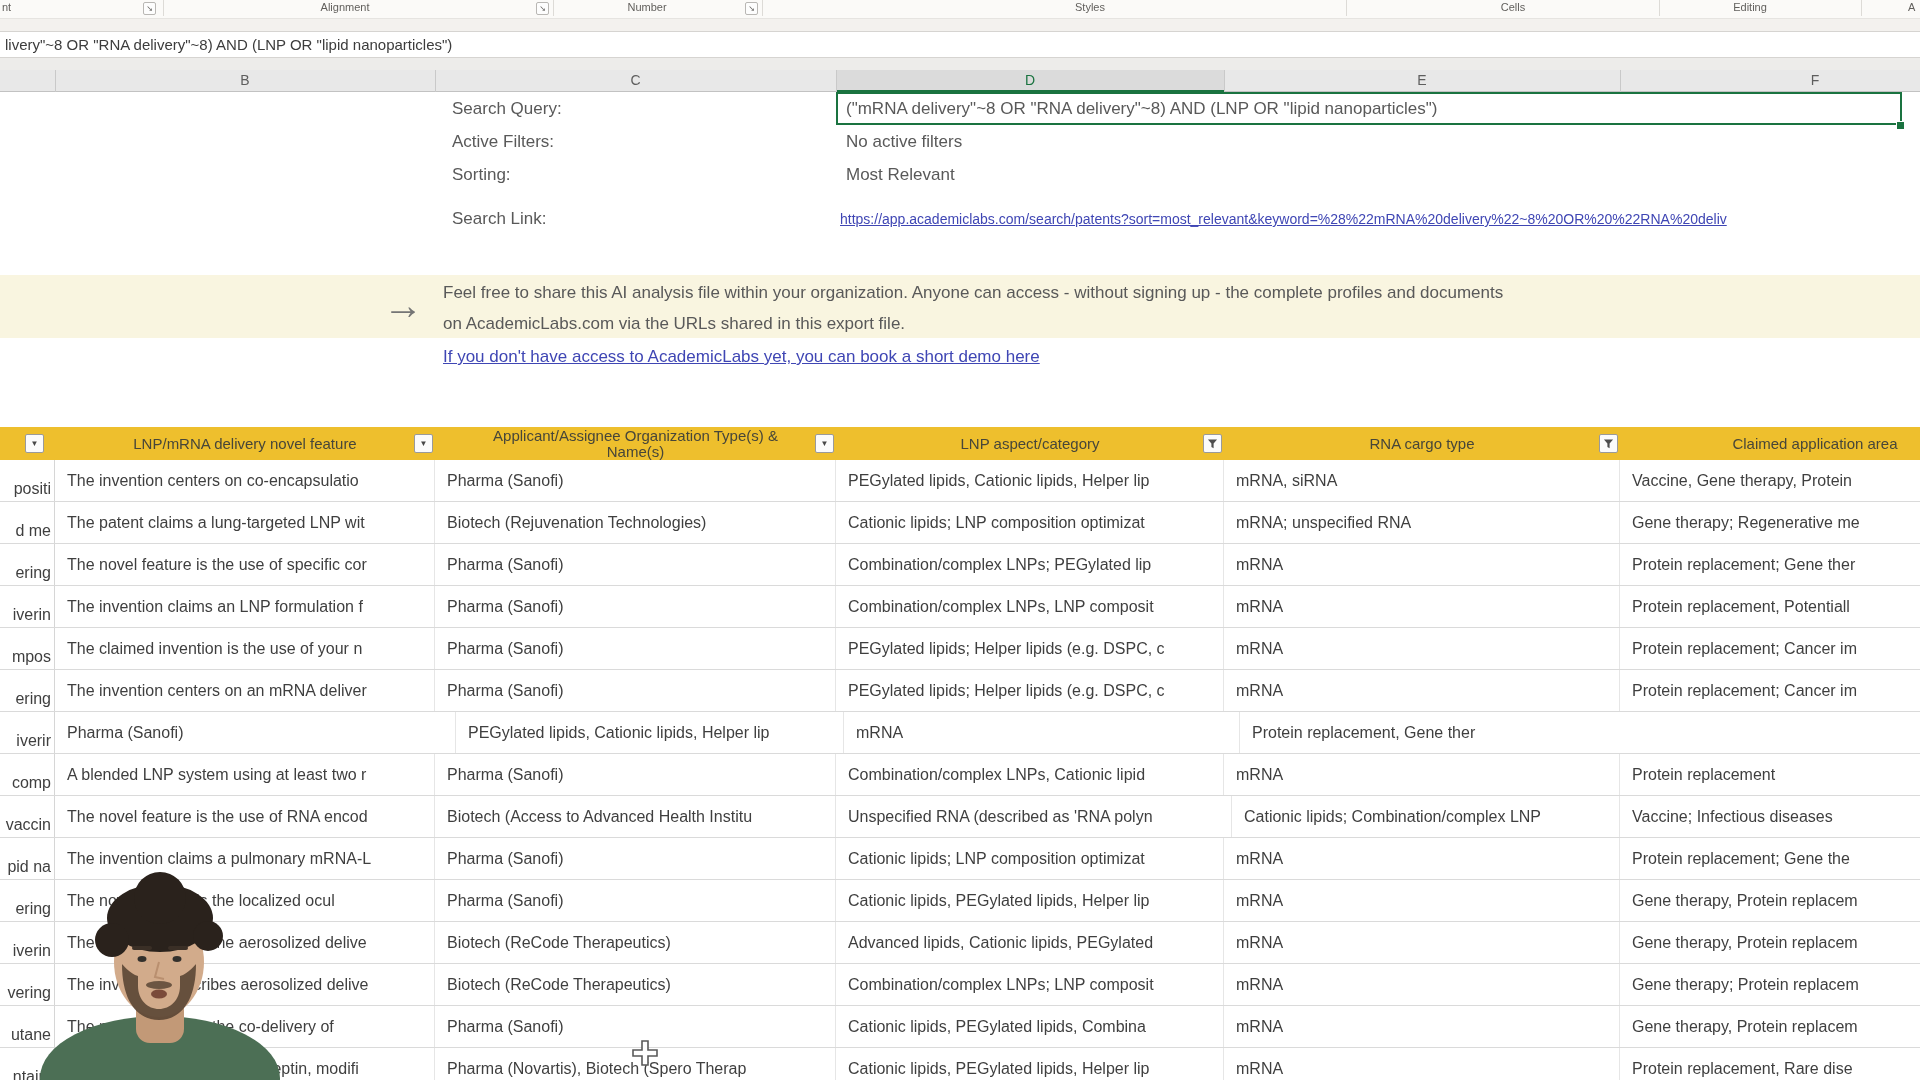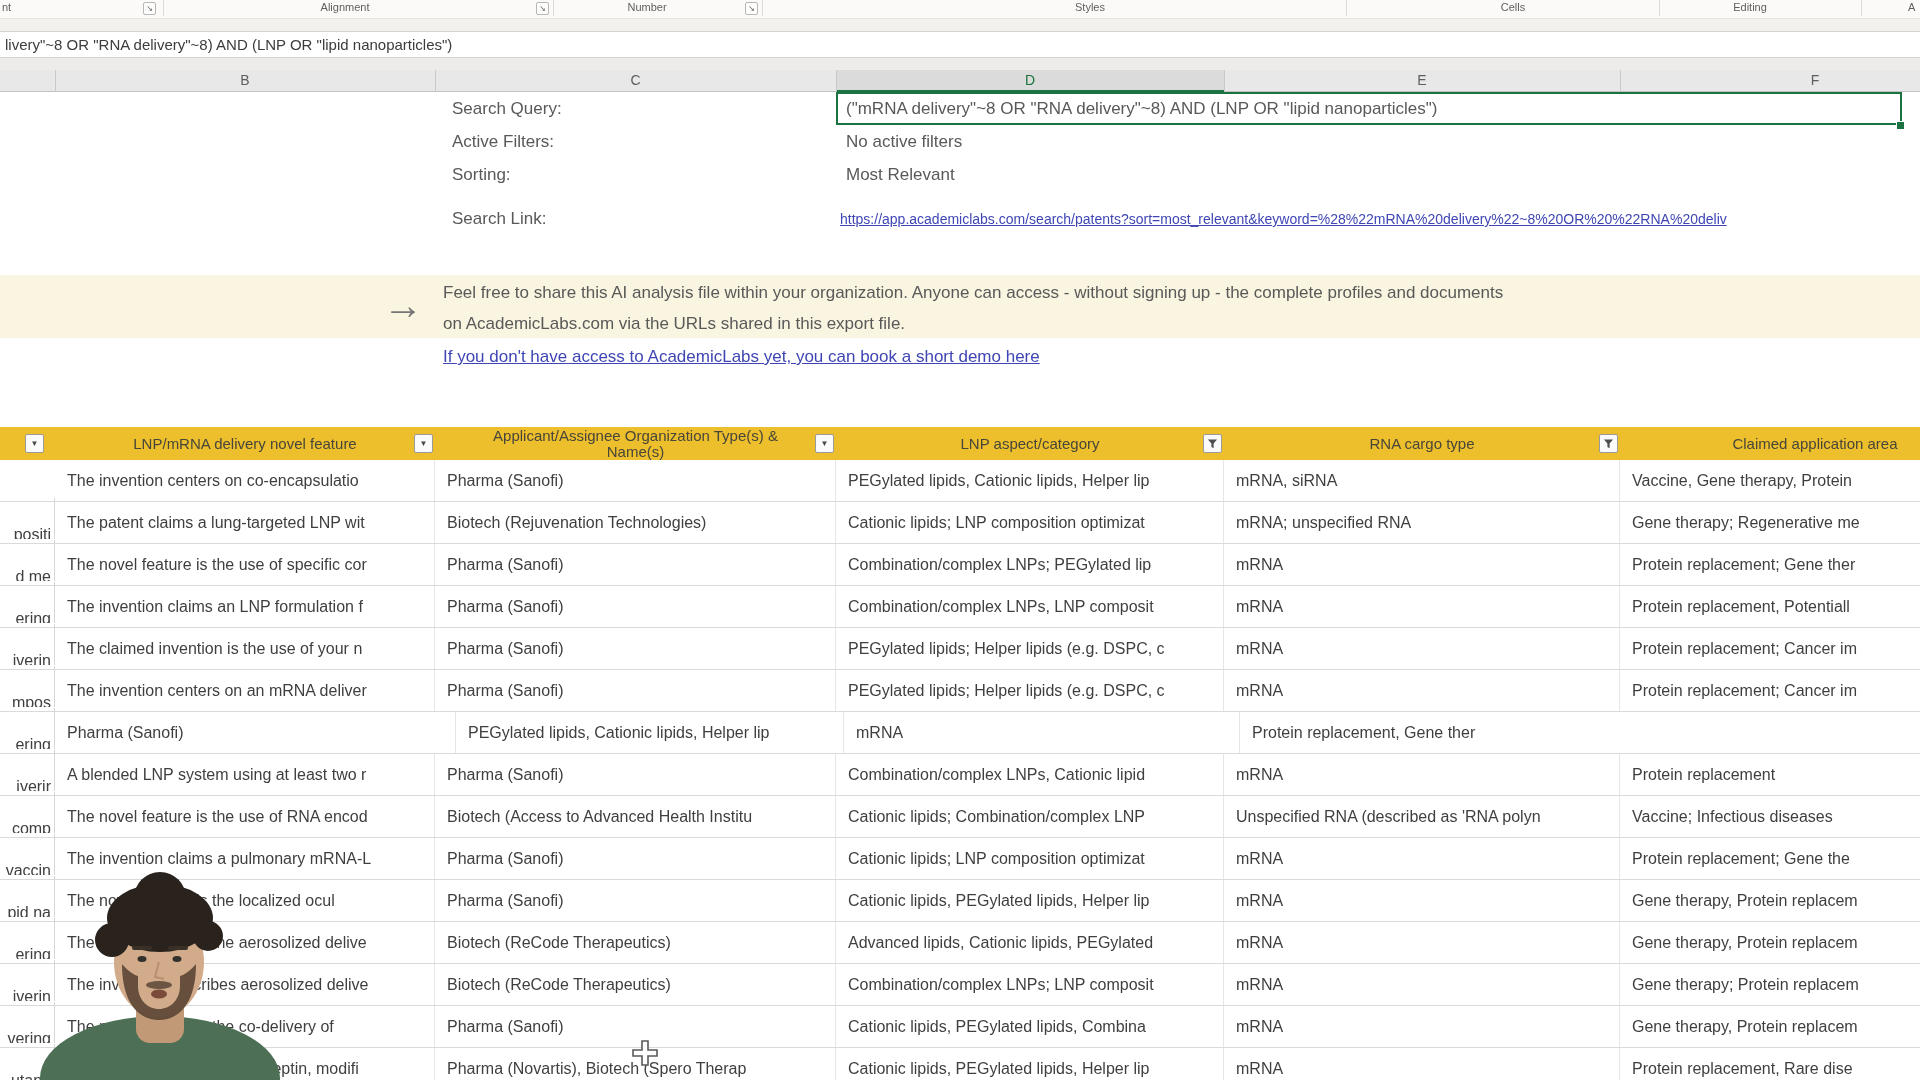--- a/index.html
+++ b/index.html
@@ -55,21 +55,21 @@
   .arr{font-size:8px;color:#474747;line-height:8px;}
   .trow{display:flex;width:2010px;height:42px;border-bottom:1px solid #dadada;background:#ffffff;box-sizing:border-box;}
   .tcell{height:41px;line-height:41px;font-size:16px;color:#3f3f3f;padding-left:12px;overflow:hidden;
          white-space:nowrap;border-right:1px solid #e6e6e6;box-sizing:border-box;}
   .col-a{width:55px;min-width:55px;}
   .col-b{width:380px;min-width:380px;}
   .col-c{width:401px;min-width:401px;}
   .col-d{width:388px;min-width:388px;}
   .col-e{width:396px;min-width:396px;}
   .col-f{width:390px;min-width:390px;border-right:none;}
-  .tcell.col-a{text-align:right;padding:16px 3px 0 0;border-right:1px solid #d6d6d6;margin-top:38px;}
+  .tcell.col-a{text-align:right;padding:8px 3px 0 0;border-right:1px solid #d6d6d6;}
 
   
   .webcam{position:absolute;left:38px;top:868px;}
   .cursor{position:absolute;left:632px;top:1040px;}
 </style>
 </head>
 <body>
 
 <div id="screen">
 
@@ -227,22 +227,22 @@
           <div class="tcell col-b">A blended LNP system using at least two r</div>
           <div class="tcell col-c">Pharma (Sanofi)</div>
           <div class="tcell col-d">Combination/complex LNPs, Cationic lipid</div>
           <div class="tcell col-e">mRNA</div>
           <div class="tcell col-f">Protein replacement</div>
         </div>
         <div class="trow">
           <div class="tcell col-a">vaccin</div>
           <div class="tcell col-b">The novel feature is the use of RNA encod</div>
           <div class="tcell col-c">Biotech (Access to Advanced Health Institu</div>
+          <div class="tcell col-e">Unspecified RNA (described as 'RNA polyn</div>
           <div class="tcell col-d">Cationic lipids; Combination/complex LNP</div>
-          <div class="tcell col-e">Unspecified RNA (described as 'RNA polyn</div>
           <div class="tcell col-f">Vaccine; Infectious diseases</div>
         </div>
         <div class="trow">
           <div class="tcell col-a">pid na</div>
           <div class="tcell col-b">The invention claims a pulmonary mRNA-L</div>
           <div class="tcell col-c">Pharma (Sanofi)</div>
           <div class="tcell col-d">Cationic lipids; LNP composition optimizat</div>
           <div class="tcell col-e">mRNA</div>
           <div class="tcell col-f">Protein replacement; Gene the</div>
         </div>

